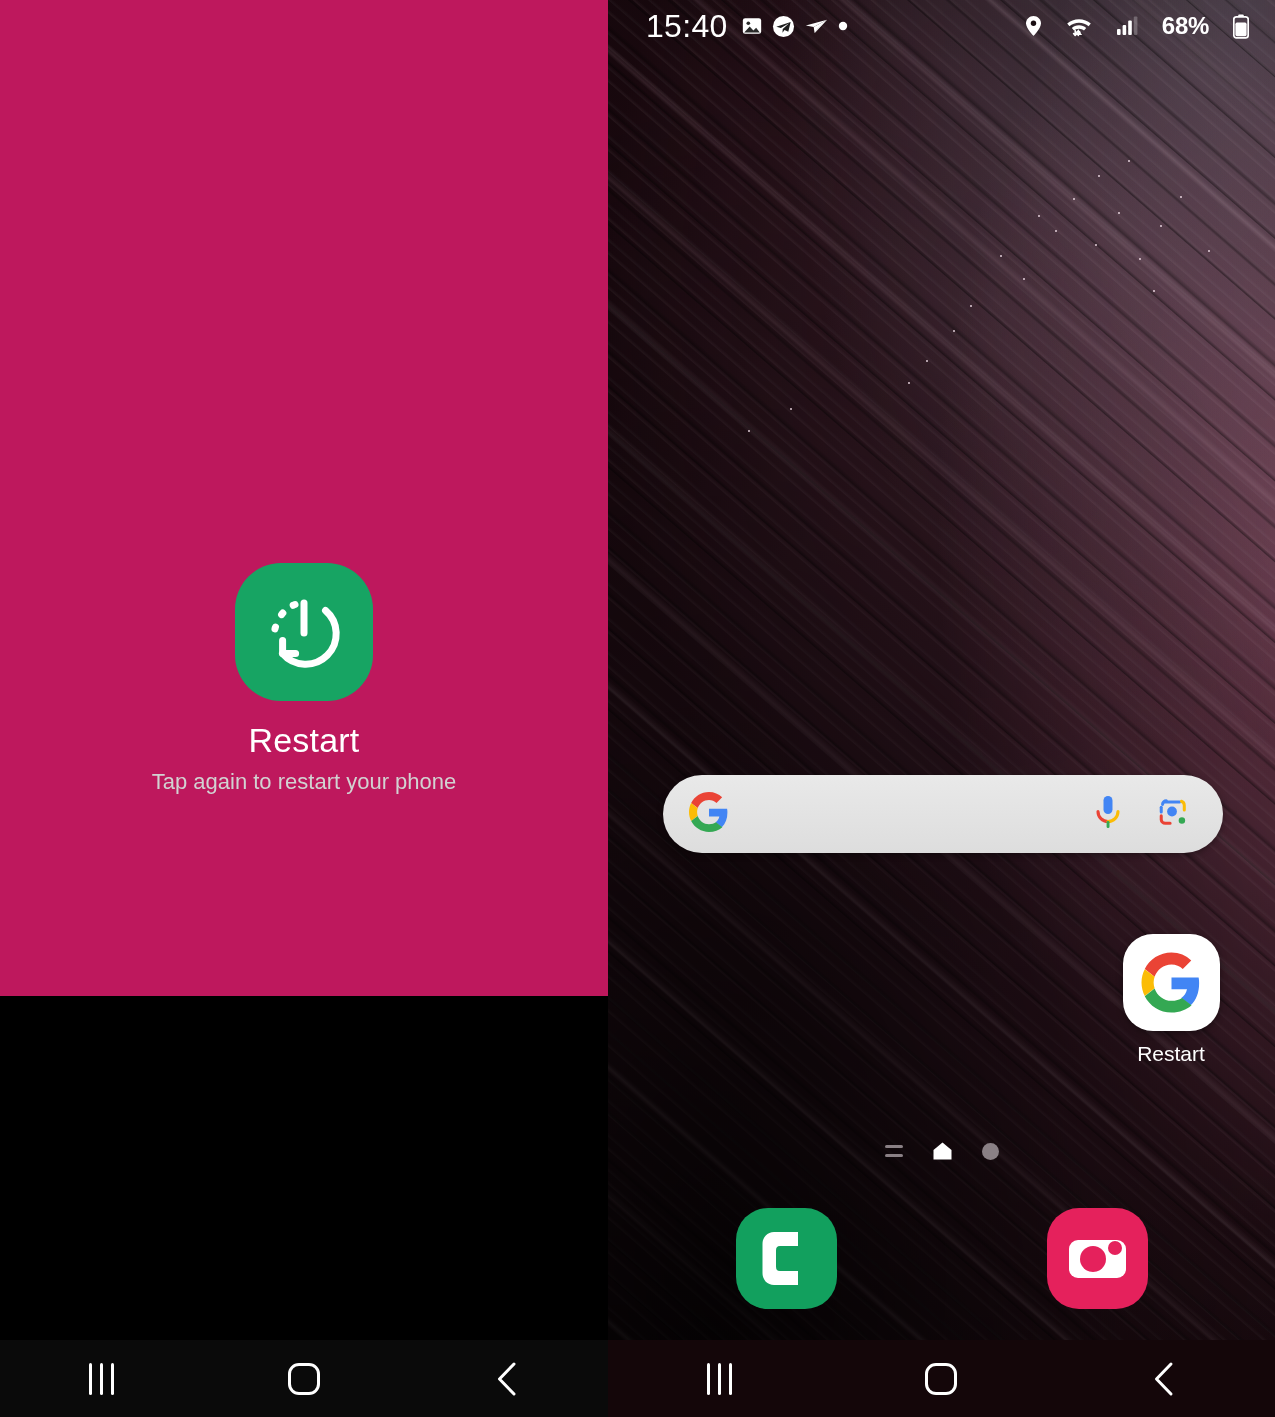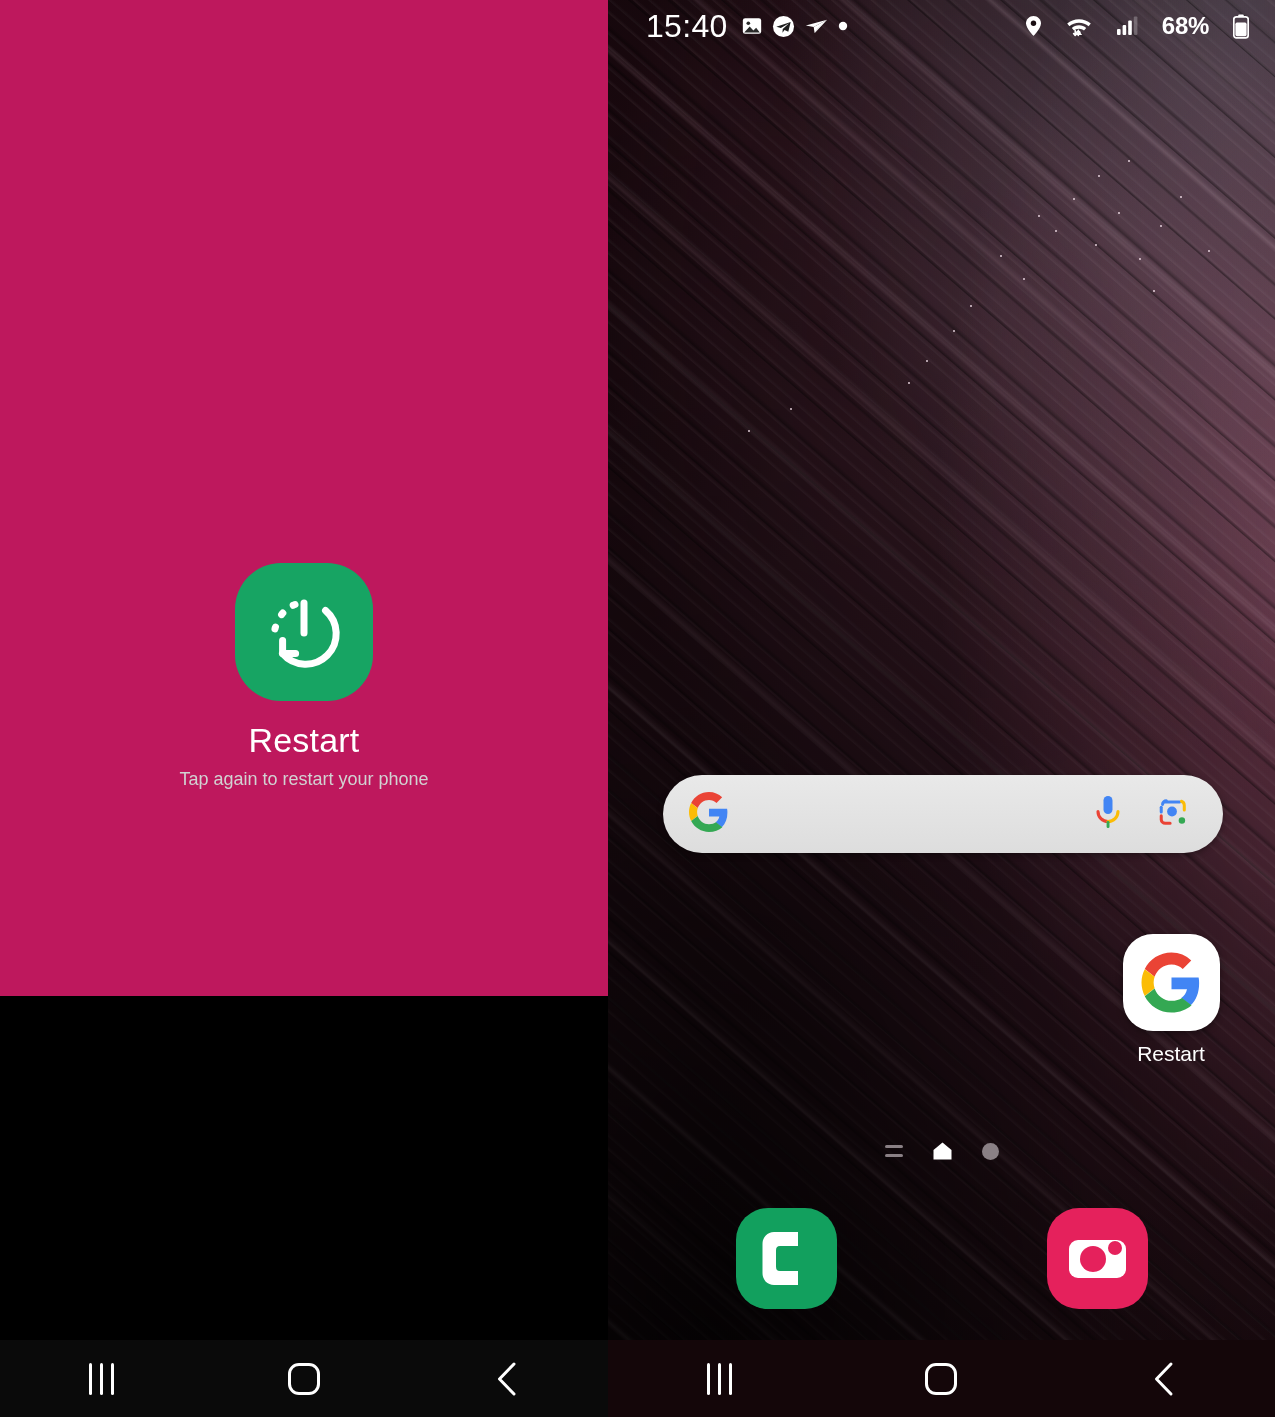--- a/index.html
+++ b/index.html
@@ -29,21 +29,21 @@
     position:relative;
     display:block;
   }
   #restart-icon svg { position:absolute; left:0; top:0; }
   #restart-title {
     margin-top:20px;
     font-size:34px; color:#ffffff; font-weight:400; letter-spacing:.2px;
   }
   #restart-sub {
     margin-top:9px;
-    font-size:18px; color:#d2d2d2; font-weight:400;
+    font-size:22px; color:#d2d2d2; font-weight:400;
   }
 
   
   #right-panel {
     position:absolute; left:608px; top:0; width:667px; height:1417px;
     overflow:hidden;
     background:#140609;
   }
   .wp { position:absolute; inset:-30%; }
   #wp-base {

